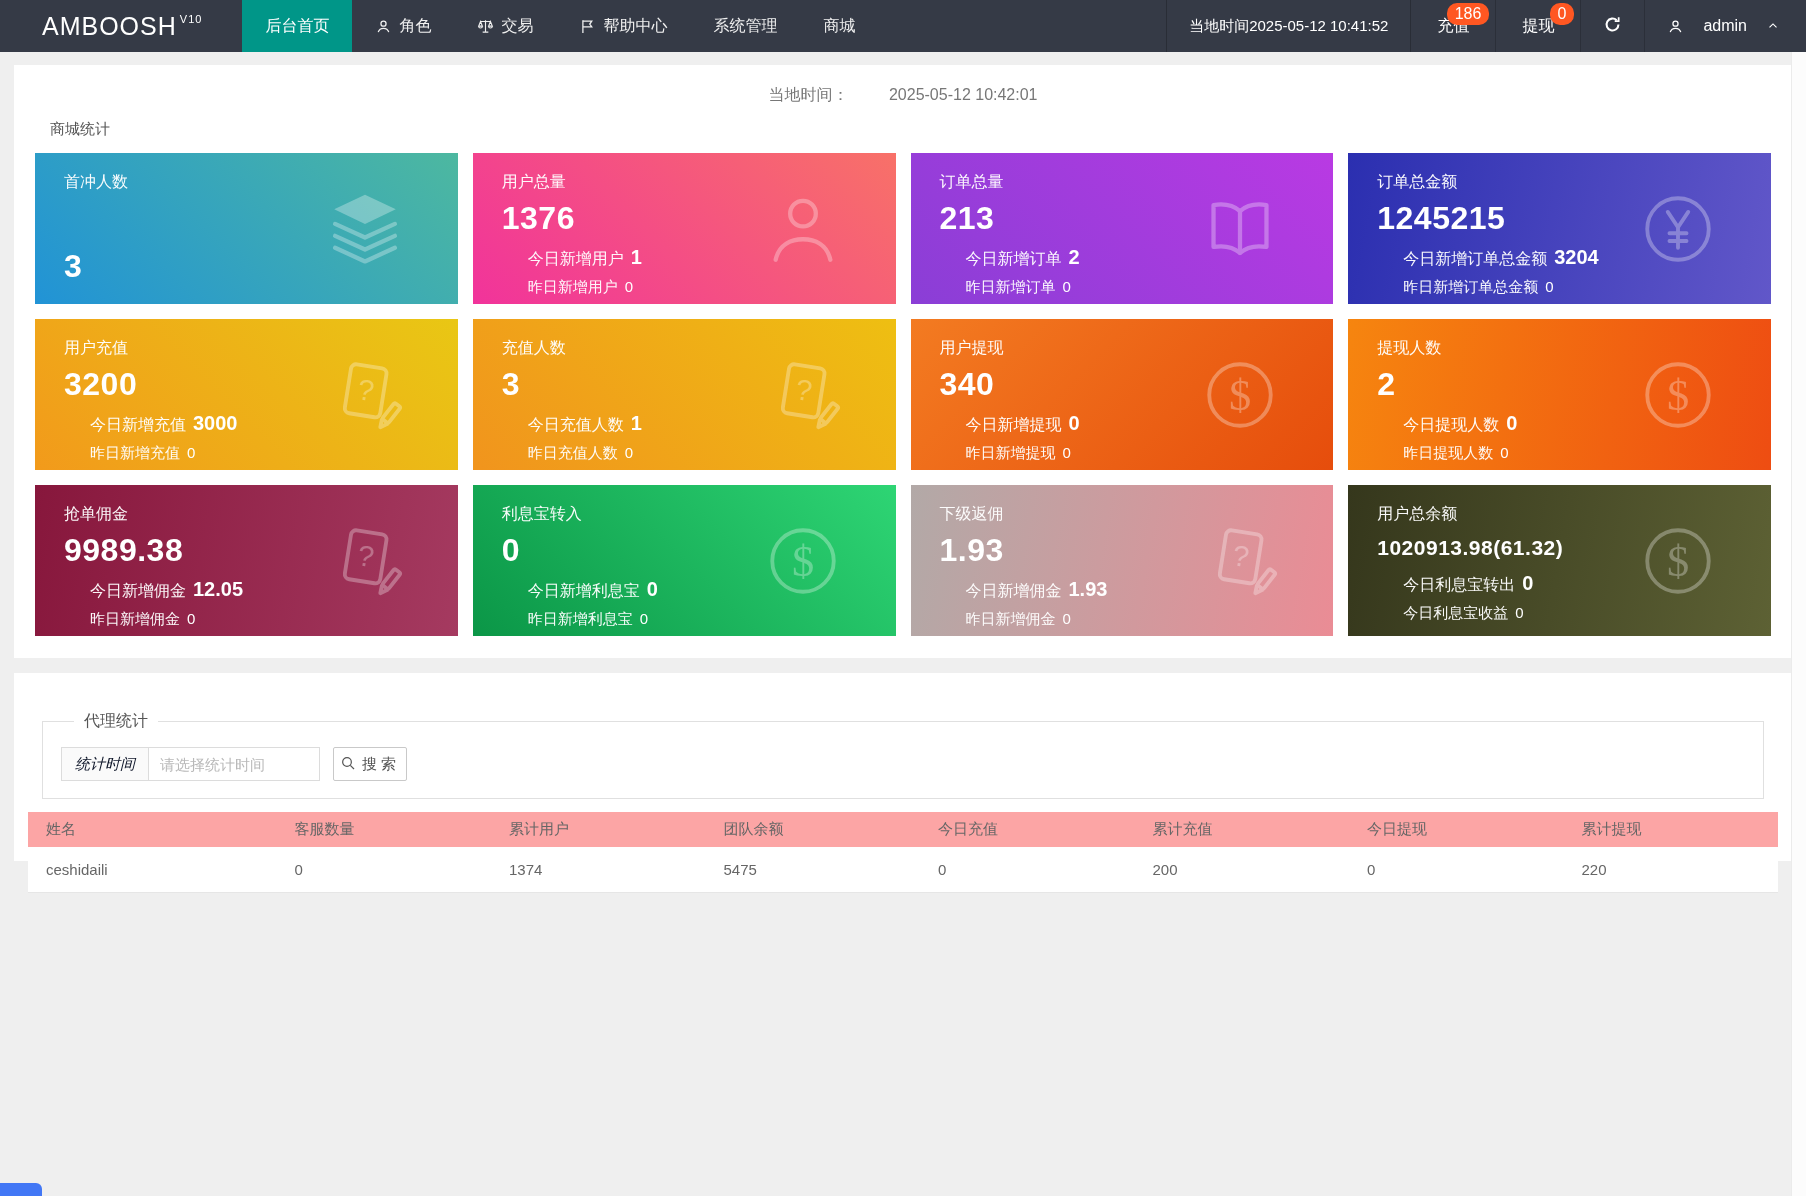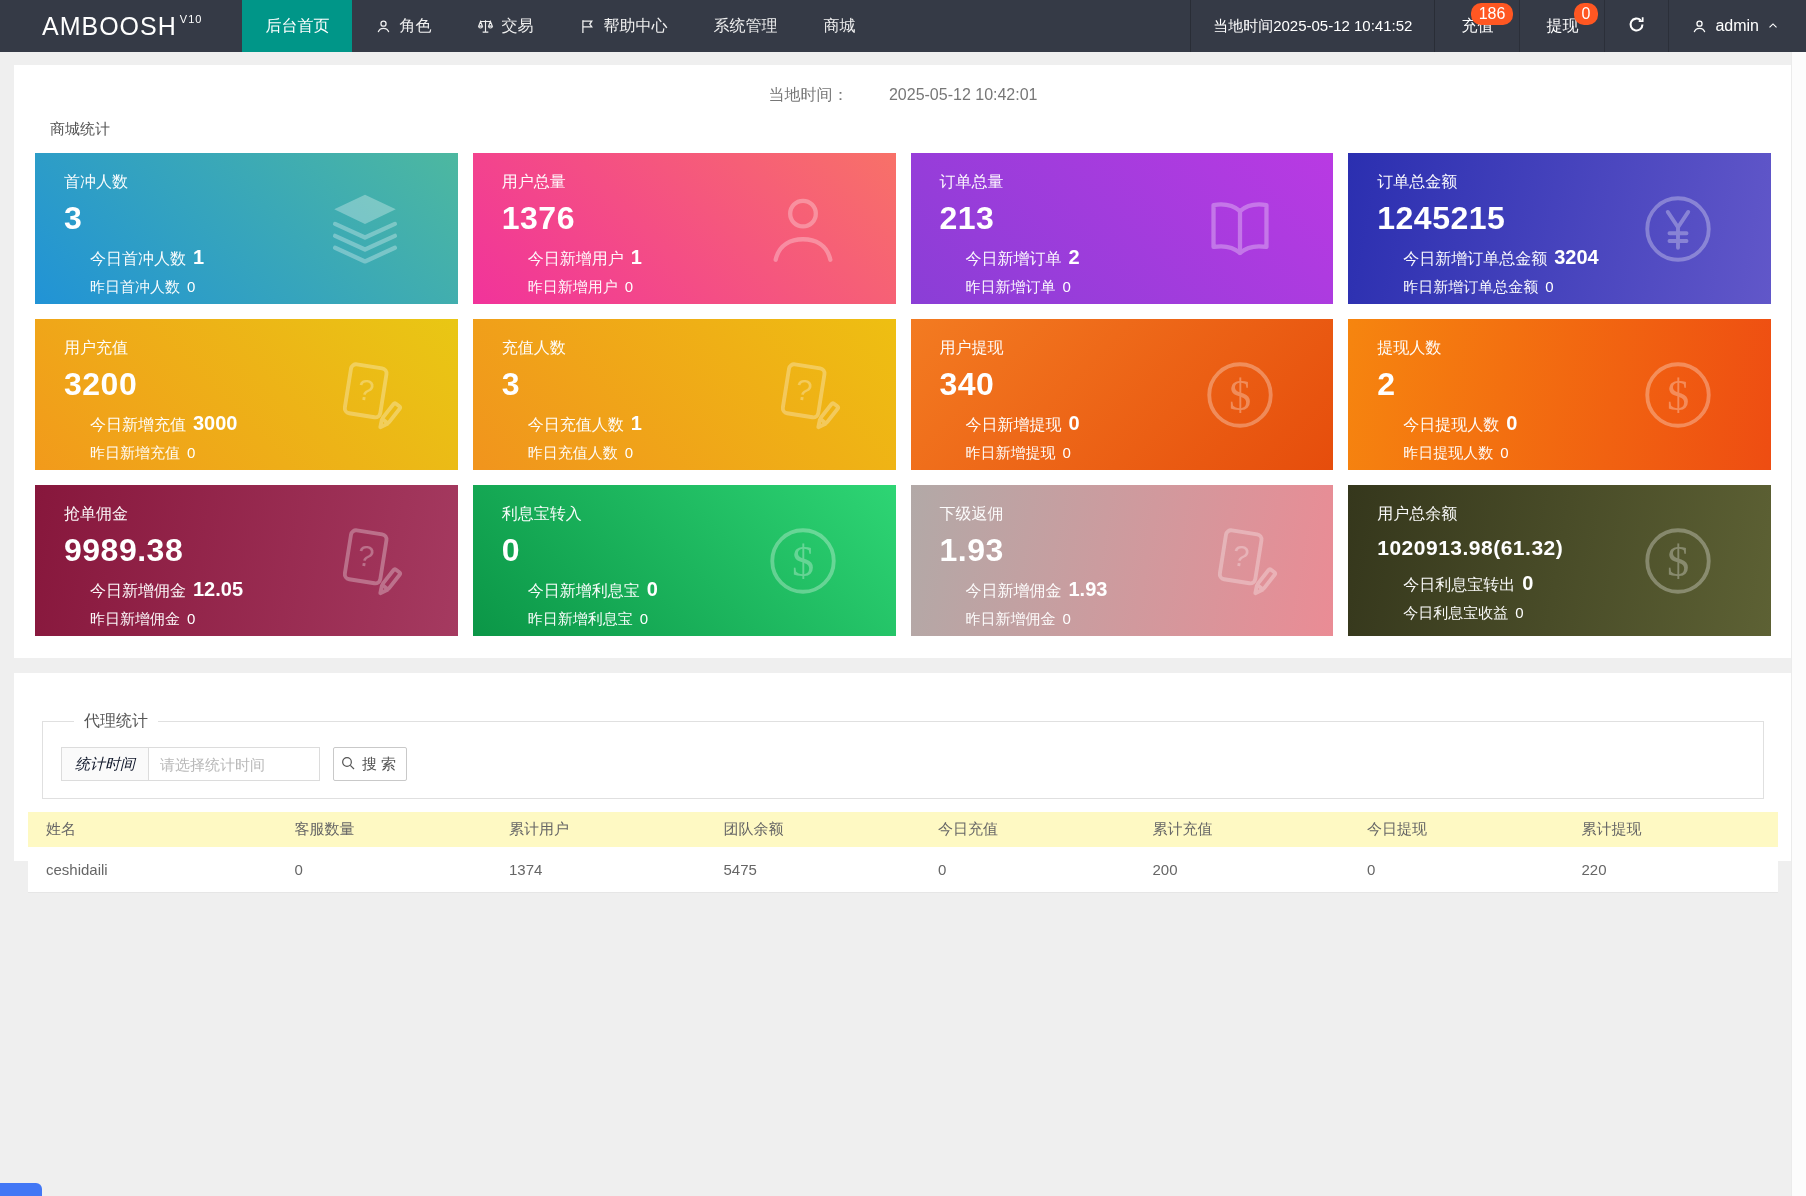--- a/index.html
+++ b/index.html
@@ -49,21 +49,21 @@
   }
   .badge {
     position:absolute; top:3px; right:6px;
     background:#ff5722; color:#fff;
     font-size:16px; line-height:1;
     padding:3px 8px; border-radius:10px;
     min-width:18px; text-align:center;
   }
   .nav-refresh { padding:0 22px; }
   .nav-refresh svg { width:19px; height:19px; }
-  .nav-user { display:flex; align-items:center; gap:7px; padding:0 26px 0 22px; font-size:16px; cursor:pointer; }
+  .nav-user { display:flex; align-items:center; gap:19px; padding:0 26px 0 22px; font-size:16px; cursor:pointer; }
   .nav-user .nav-ic { margin:0; }
   .caret-up { width:14px; height:14px; }
   .caret-up svg { width:100%; height:100%; display:block; }
 
   
   main { padding:13px 14px 0; }
   .panel { background:#fff; }
   .stats-panel { height:593px; padding:20px 21px 0; }
   .content-time { text-align:center; font-size:16px; color:#777; }
   .content-time span { margin:0 18px; }
@@ -88,21 +88,21 @@
   .card-line .cl-label { opacity:.96;margin-left:26px; }
   .card-line b { font-size:20px; margin-left:7px; }
   .card-line.yline { font-size:15px; margin-top:8px; }
   .card-line.yline .cl-value { margin-left:7px; font-weight:normal; font-size:15px; }
   .card-icon {
     position:absolute; right:52px; top:50%; transform:translateY(-50%);
     width:82px; height:82px; color:#fff; opacity:.3;
   }
   .card-icon svg { width:100%; height:100%; display:block; }
 
-  .g1  { background:linear-gradient(45deg,#2193d6,#4db8a0); }
+  .g1  { background:linear-gradient(45deg,#2193d6,#4db8a0);gap:48px; }
   .g2  { background:linear-gradient(45deg,#f1339b,#f87168); }
   .g3  { background:linear-gradient(45deg,#8a3ed6,#b93ae3); }
   .g4  { background:linear-gradient(100deg,#2b2fb0,#6157c9); }
   .g5  { background:linear-gradient(45deg,#f29a1b,#e9c714); }
   .g6  { background:linear-gradient(45deg,#f1941d,#eebf12); }
   .g7  { background:linear-gradient(135deg,#f37b21,#e64d0c); }
   .g8  { background:linear-gradient(100deg,#f6850f,#ee4d12); }
   .g9  { background:linear-gradient(100deg,#87173c,#a53a60); }
   .g10 { background:linear-gradient(45deg,#0b9647,#2ed574); }
   .g11 { background:linear-gradient(100deg,#b2a9a7,#ea8c95); }
@@ -131,21 +131,21 @@
     height:34px; margin-left:13px; padding:0 6px;
     background:#fff; border:1px solid #c9c9c9; border-radius:2px;
     display:flex; align-items:center; gap:6px;
     font-size:15px; color:#555; letter-spacing:4px; cursor:pointer;
     font-family:inherit;
   }
   .search-btn svg { width:16px; height:16px; letter-spacing:0; }
 
   .agent-table { width:calc(100% - 28px); margin:13px 14px 0; border-collapse:collapse; table-layout:fixed; }
   .agent-table th {
-    background:#fef9c3; font-weight:normal; text-align:left;
+    background:#fca5a5; font-weight:normal; text-align:left;
     font-size:15px; color:#666; padding:8px 18px; height:33px;
   }
   .agent-table td {
     font-size:15px; color:#666; padding:0 18px; height:45px;
     border-bottom:1px solid #e6e6e6; background:#fff;
   }
   .agent-table col.c0 { width:14.2%; }
 
   
   .bottom-blue {

